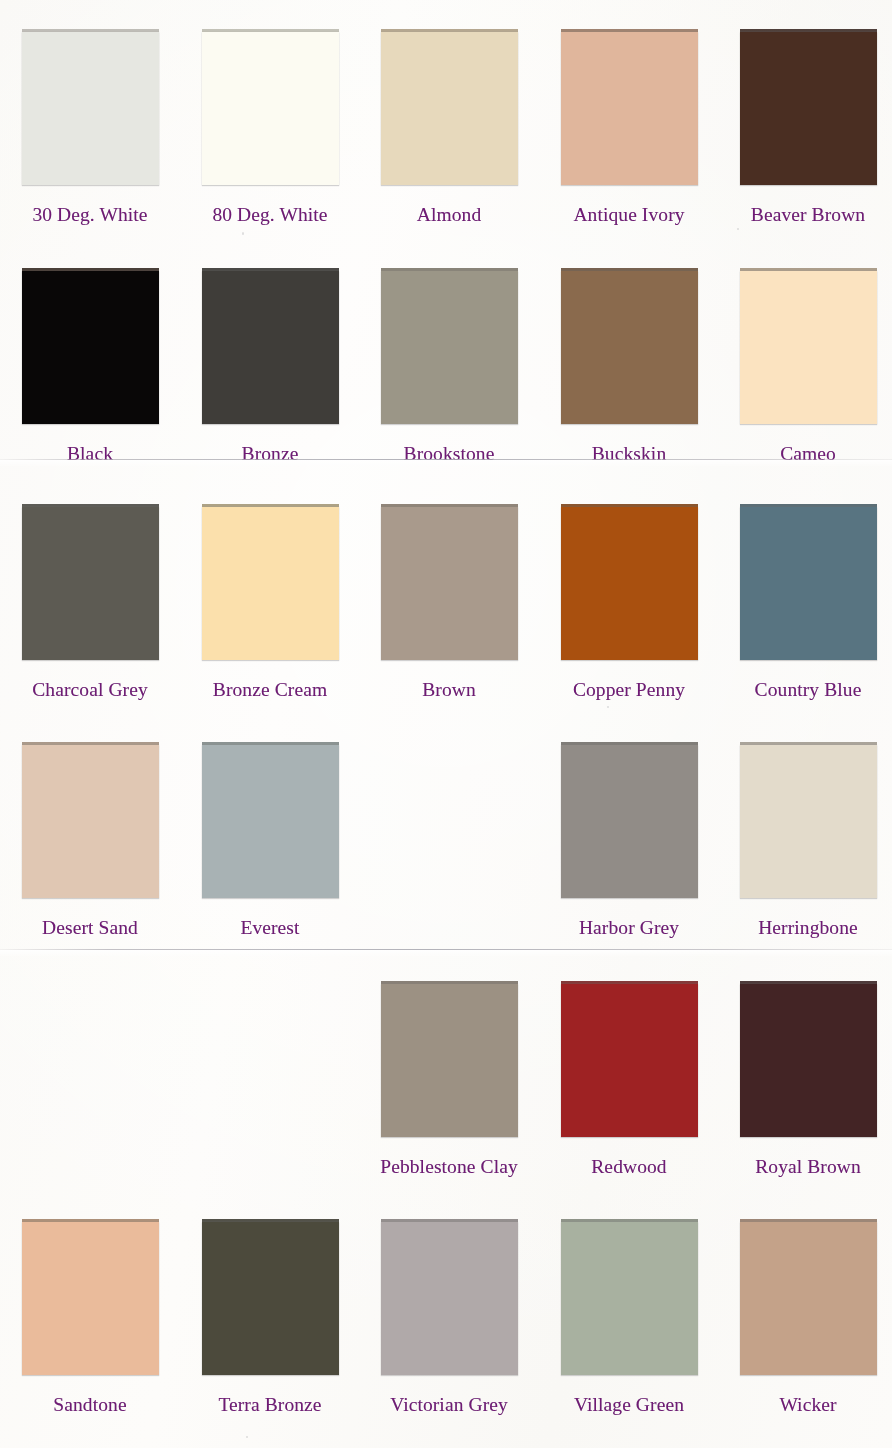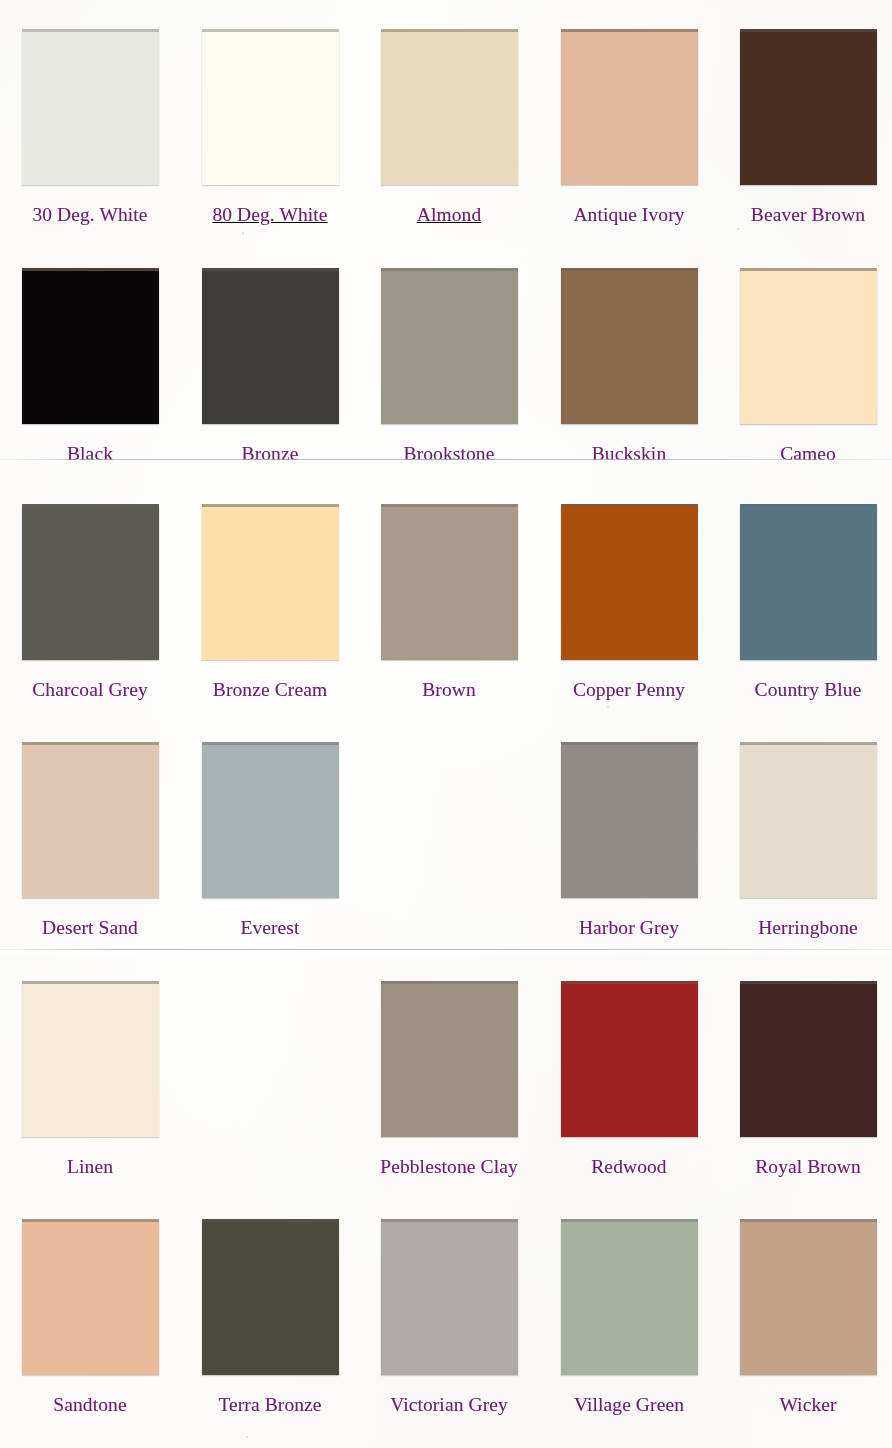--- a/index.html
+++ b/index.html
@@ -126,28 +126,28 @@
   <div id="paper-texture"></div>
 
   <div class="swatch-grid">
       <div class="swatch-cell" style="left: 0px; top: 29px;">
         <div class="swatch-chip-wrap">
           <div class="swatch-chip-top" style="background: rgb(180, 178, 172);"></div>
           <div class="swatch-chip" title="30 Deg. White" style="background: rgb(230, 231, 225);"></div>
         </div>
         <div class="swatch-label">30 Deg. White</div>
       </div>
-      <div class="swatch-cell" style="left: 180px; top: 29px; text-decoration: underline;">
+      <div class="swatch-cell" style="left: 180px; top: 29px;">
         <div class="swatch-chip-wrap">
           <div class="swatch-chip-top" style="background: rgb(185, 183, 172);"></div>
           <div class="swatch-chip" title="80 Deg. White" style="background: rgb(252, 251, 242);"></div>
         </div>
         <div class="swatch-label">80 Deg. White</div>
       </div>
-      <div class="swatch-cell" style="left: 359px; top: 29px; text-decoration: underline;">
+      <div class="swatch-cell" style="left: 359px; top: 29px;">
         <div class="swatch-chip-wrap">
           <div class="swatch-chip-top" style="background: rgb(168, 152, 124);"></div>
           <div class="swatch-chip" title="Almond" style="background: rgb(231, 217, 188);"></div>
         </div>
         <div class="swatch-label">Almond</div>
       </div>
       <div class="swatch-cell" style="left: 539px; top: 29px;">
         <div class="swatch-chip-wrap">
           <div class="swatch-chip-top" style="background: rgb(142, 109, 89);"></div>
           <div class="swatch-chip" title="Antique Ivory" style="background: rgb(224, 182, 156);"></div>
@@ -251,27 +251,20 @@
           <div class="swatch-chip" title="Harbor Grey" style="background: rgb(145, 140, 135);"></div>
         </div>
         <div class="swatch-label">Harbor Grey</div>
       </div>
       <div class="swatch-cell" style="left: 718px; top: 742px;">
         <div class="swatch-chip-wrap">
           <div class="swatch-chip-top" style="background: rgb(155, 148, 138);"></div>
           <div class="swatch-chip" title="Herringbone" style="background: rgb(227, 219, 203);"></div>
         </div>
         <div class="swatch-label">Herringbone</div>
-      </div>
-      <div class="swatch-cell" style="left: 0px; top: 981px;">
-        <div class="swatch-chip-wrap">
-          <div class="swatch-chip-top" style="background: rgb(166, 158, 141);"></div>
-          <div class="swatch-chip" title="Linen" style="background: rgb(244, 234, 215);"></div>
-        </div>
-        <div class="swatch-label">Linen</div>
       </div>
       <div class="swatch-cell" style="left: 359px; top: 981px;">
         <div class="swatch-chip-wrap">
           <div class="swatch-chip-top" style="background: rgb(115, 106, 95);"></div>
           <div class="swatch-chip" title="Pebblestone Clay" style="background: rgb(156, 145, 131);"></div>
         </div>
         <div class="swatch-label">Pebblestone Clay</div>
       </div>
       <div class="swatch-cell" style="left: 539px; top: 981px;">
         <div class="swatch-chip-wrap">

